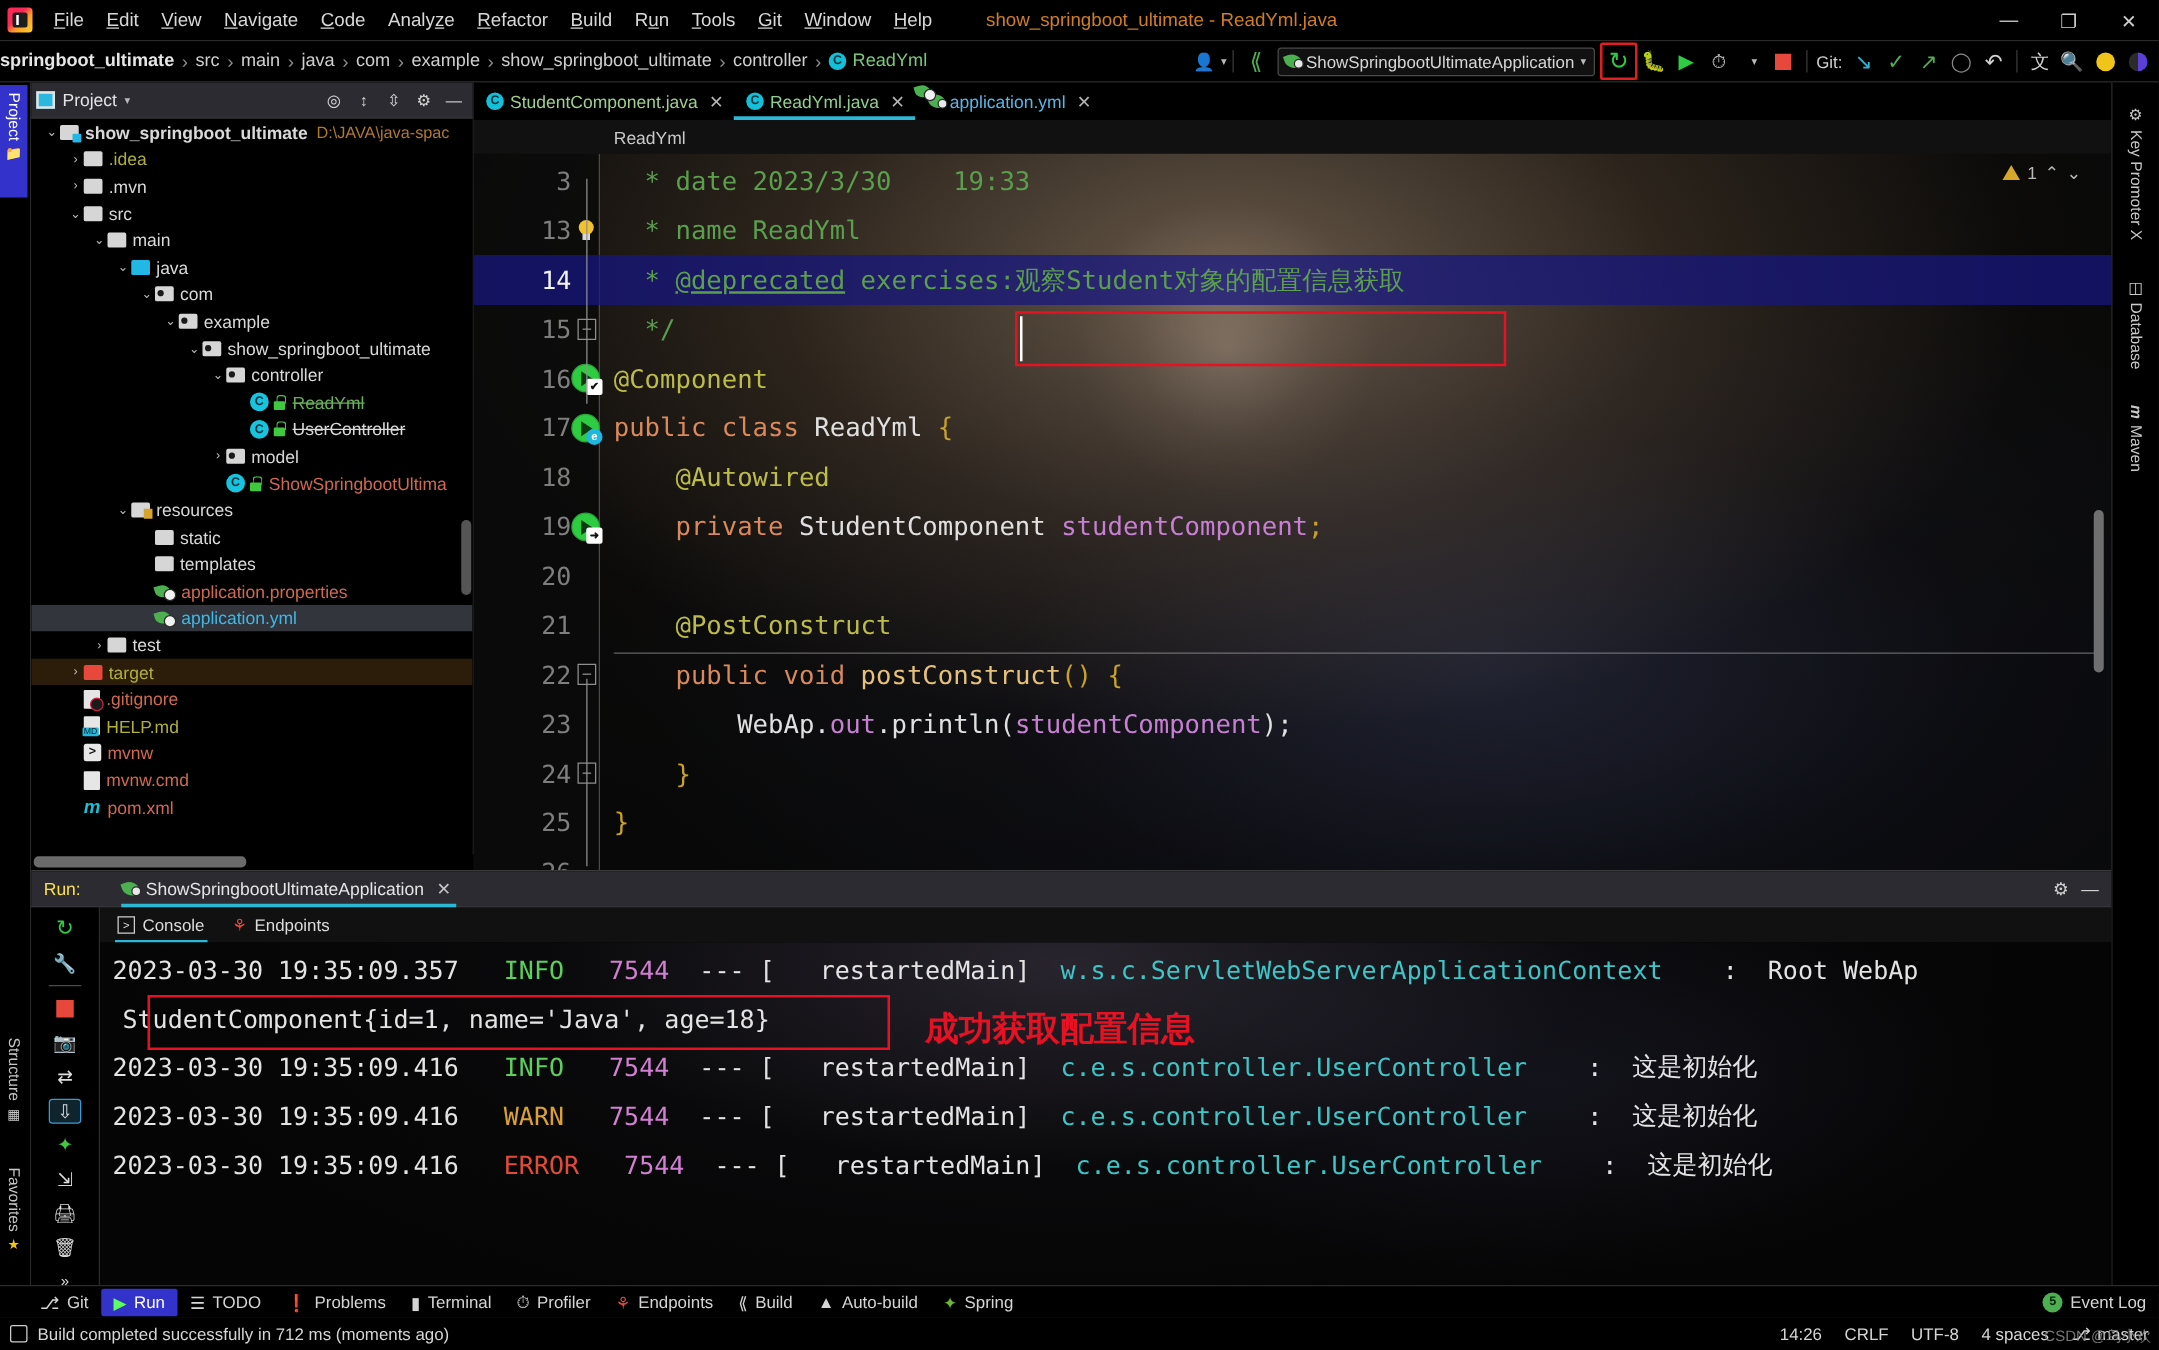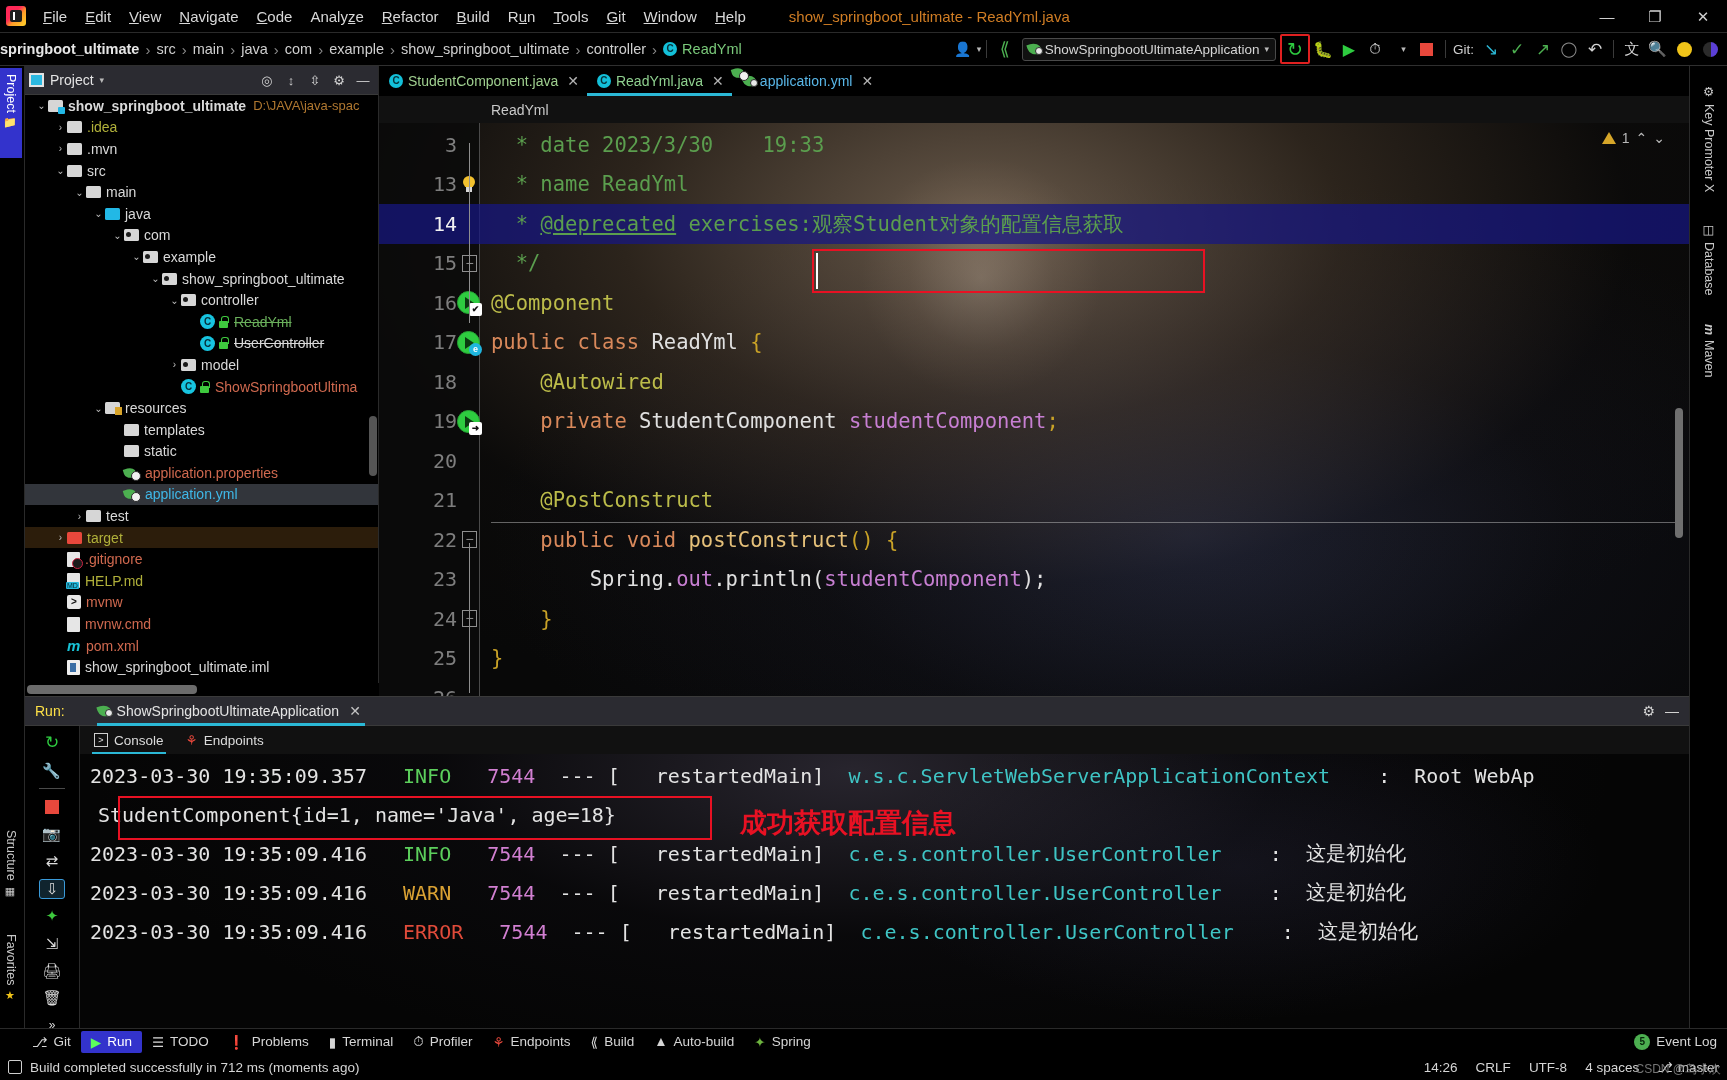--- a/index.html
+++ b/index.html
@@ -569,27 +569,27 @@
         <div class="row">
           <span style="display:inline-block;width:67px"></span>
           <span class="arrow">⌄</span>
           <span class="folder resdir"></span>
           <span class="c-white" style="">resources</span>
         </div>
         <div class="row">
           <span style="display:inline-block;width:86px"></span>
           <span class="arrow"></span>
           <span class="folder"></span>
+          <span class="c-white" style="">static</span>
+        </div>
+        <div class="row">
+          <span style="display:inline-block;width:86px"></span>
+          <span class="arrow"></span>
+          <span class="folder"></span>
           <span class="c-white" style="">templates</span>
-        </div>
-        <div class="row">
-          <span style="display:inline-block;width:86px"></span>
-          <span class="arrow"></span>
-          <span class="folder"></span>
-          <span class="c-white" style="">static</span>
         </div>
         <div class="row">
           <span style="display:inline-block;width:86px"></span>
           <span class="arrow"></span>
           <span class="yml"></span>
           <span class="c-red" style="">application.properties</span>
         </div>
         <div class="row sel">
           <span style="display:inline-block;width:86px"></span>
           <span class="arrow"></span>
@@ -630,26 +630,20 @@
           <span style="display:inline-block;width:29px"></span>
           <span class="arrow"></span>
           <span class="fileico"></span>
           <span class="c-red" style="">mvnw.cmd</span>
         </div>
         <div class="row">
           <span style="display:inline-block;width:29px"></span>
           <span class="arrow"></span>
           <span class="mIco">m</span>
           <span class="c-red" style="">pom.xml</span>
-        </div>
-        <div class="row">
-          <span style="display:inline-block;width:29px"></span>
-          <span class="arrow"></span>
-          <span class="imlIco"></span>
-          <span class="c-white" style="">show_springboot_ultimate.iml</span>
         </div>
       </div>
     <div class="proj-vscroll"></div>
     <div class="hscroll-track">
       <div class="hscroll"></div>
     </div>
   </div>
 
   <div class="editor-wrap">
     <div class="tabbar">
@@ -729,21 +723,21 @@
             <span class="lnum">21</span>
             <span class="ctext"><span class="ann">    @PostConstruct</span></span>
           </div>
           <div class="cline" style="top: 397px;">
             <span class="lnum">22</span>
             <span class="ctext"><span class="kw">    public void </span><span class="mth">postConstruct</span><span class="brc">() </span><span class="brc">{</span></span>
           </div>
           <div class="fold" style="top: 408px;">−</div>
           <div class="cline" style="top: 436.5px;">
             <span class="lnum">23</span>
-            <span class="ctext"><span class="typ">        Spring.</span><span class="fld">out</span><span class="typ">.println(</span><span class="fld">studentComponent</span><span class="typ">);</span></span>
+            <span class="ctext"><span class="typ">        WebAp.</span><span class="fld">out</span><span class="typ">.println(</span><span class="fld">studentComponent</span><span class="typ">);</span></span>
           </div>
           <div class="cline" style="top: 476px;">
             <span class="lnum">24</span>
             <span class="ctext"><span class="brc">    }</span></span>
           </div>
           <div class="fold" style="top: 487px;">−</div>
           <div class="cline" style="top: 515.5px;">
             <span class="lnum">25</span>
             <span class="ctext"><span class="brc">}</span></span>
           </div>

